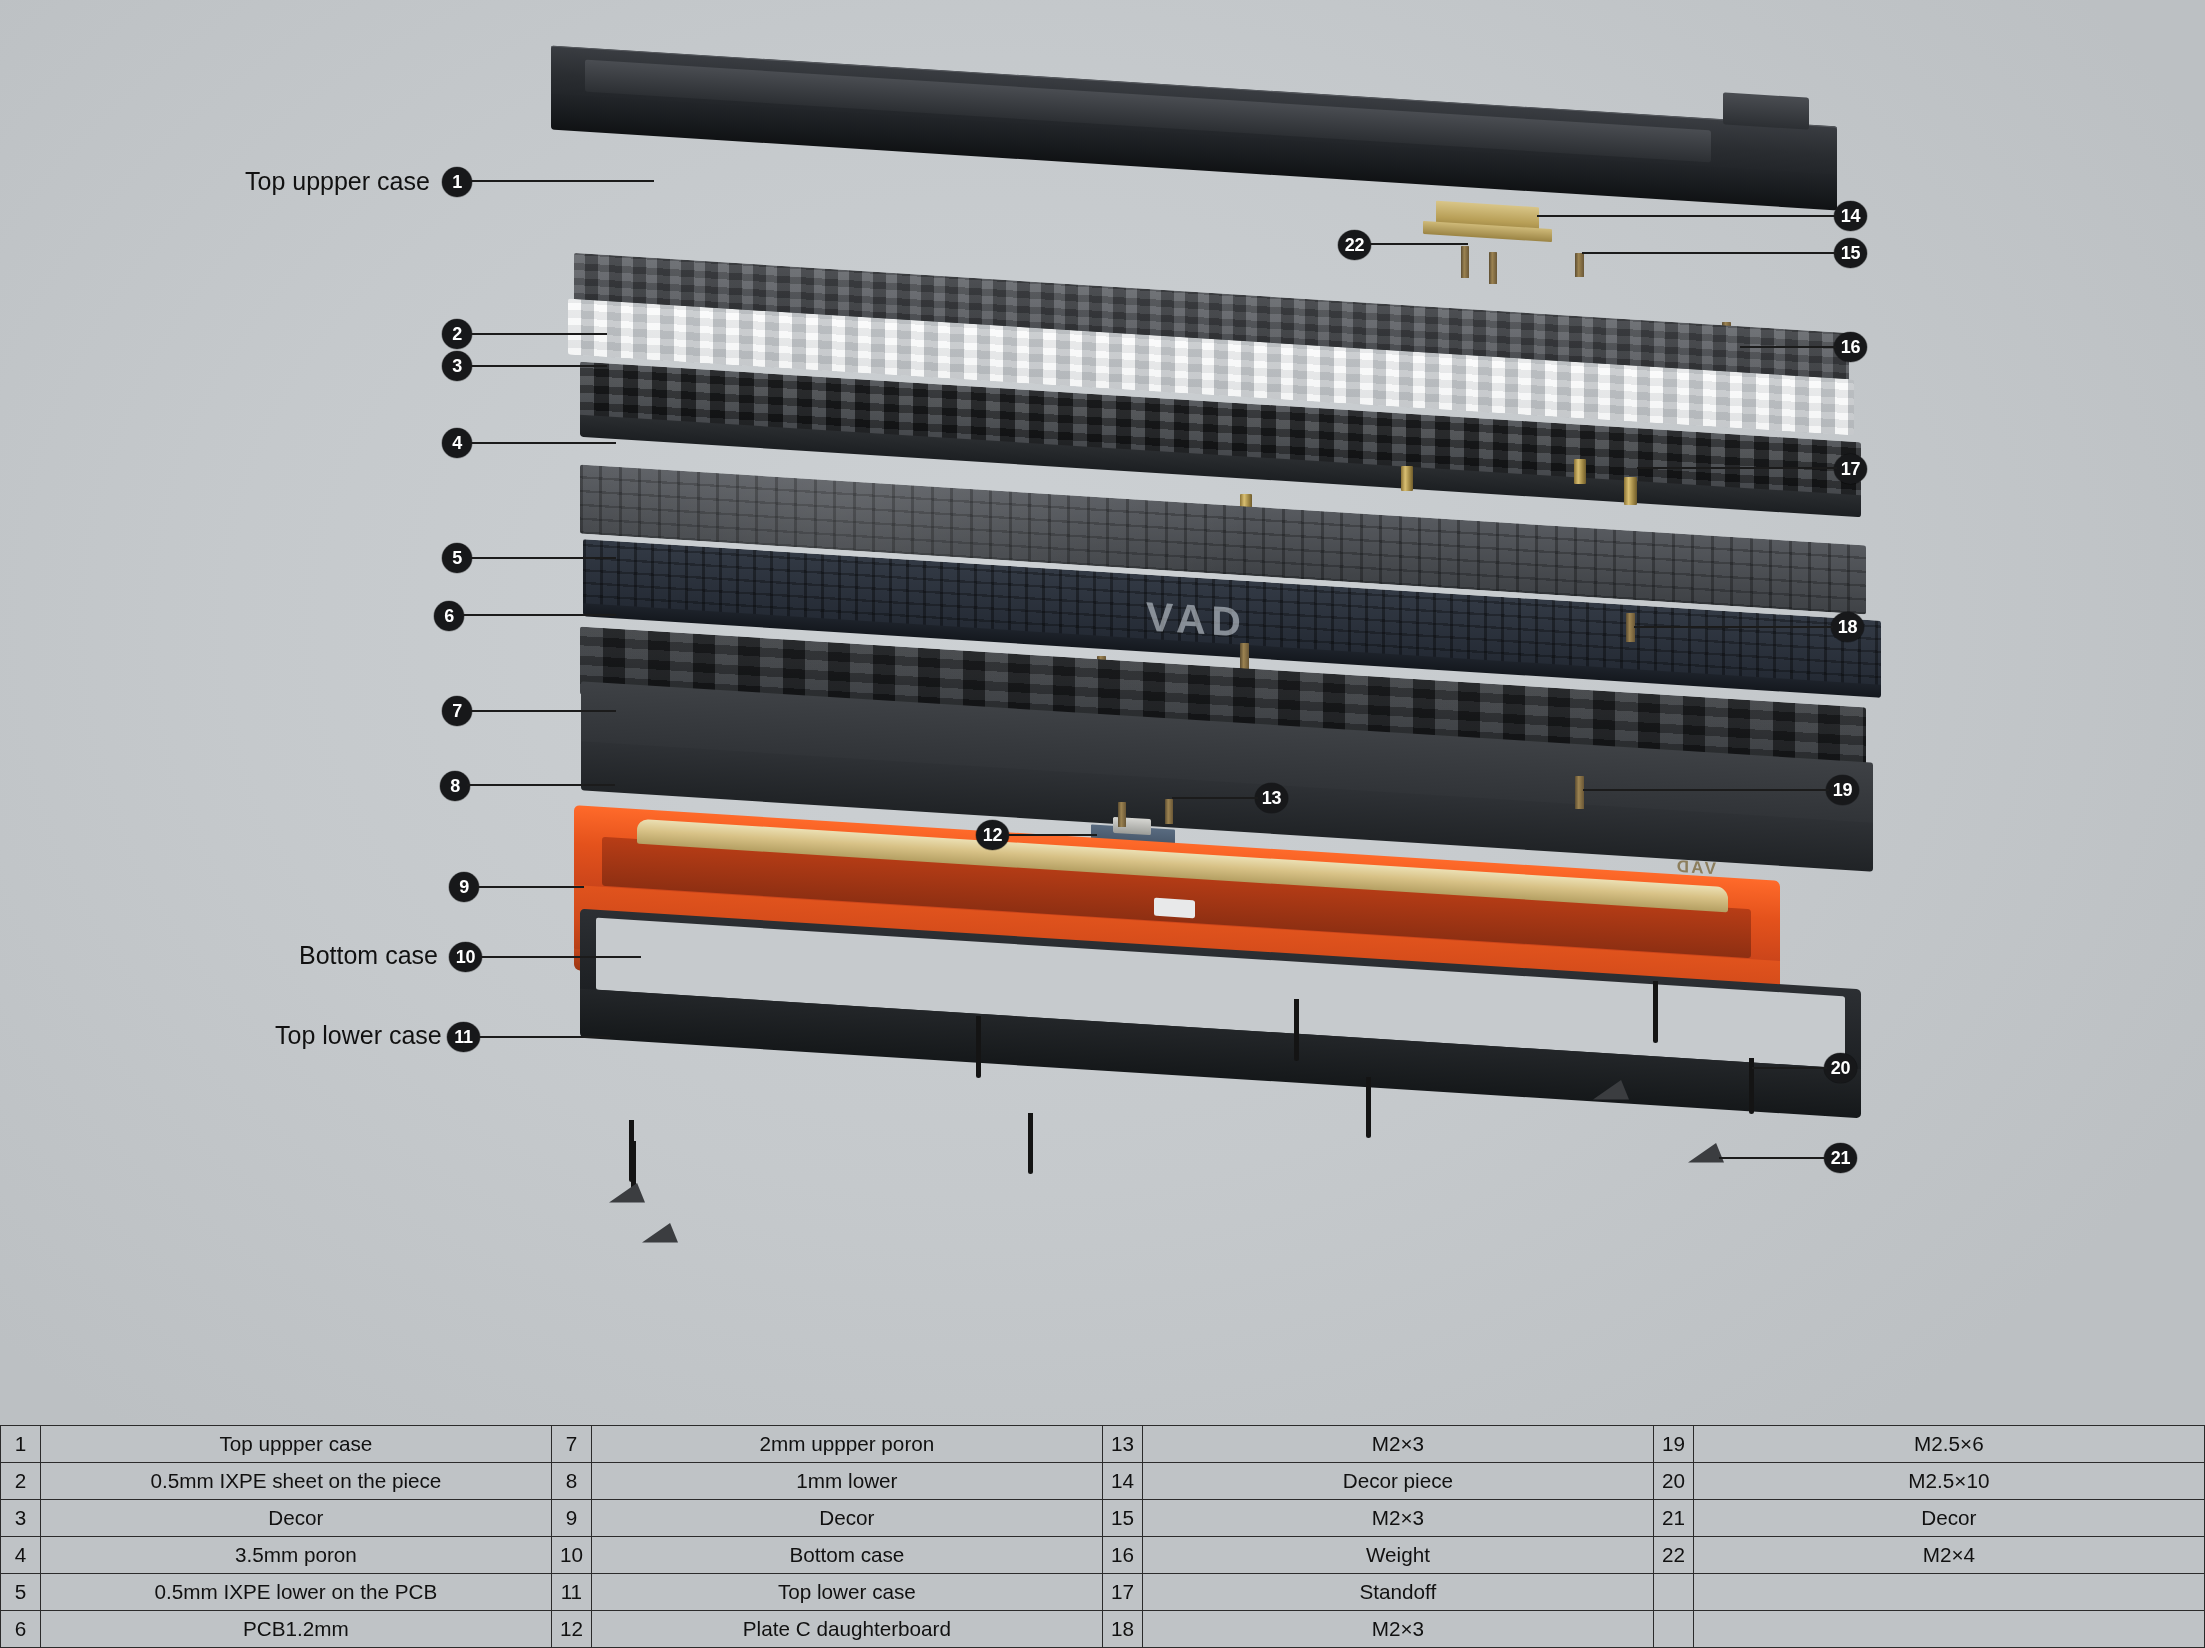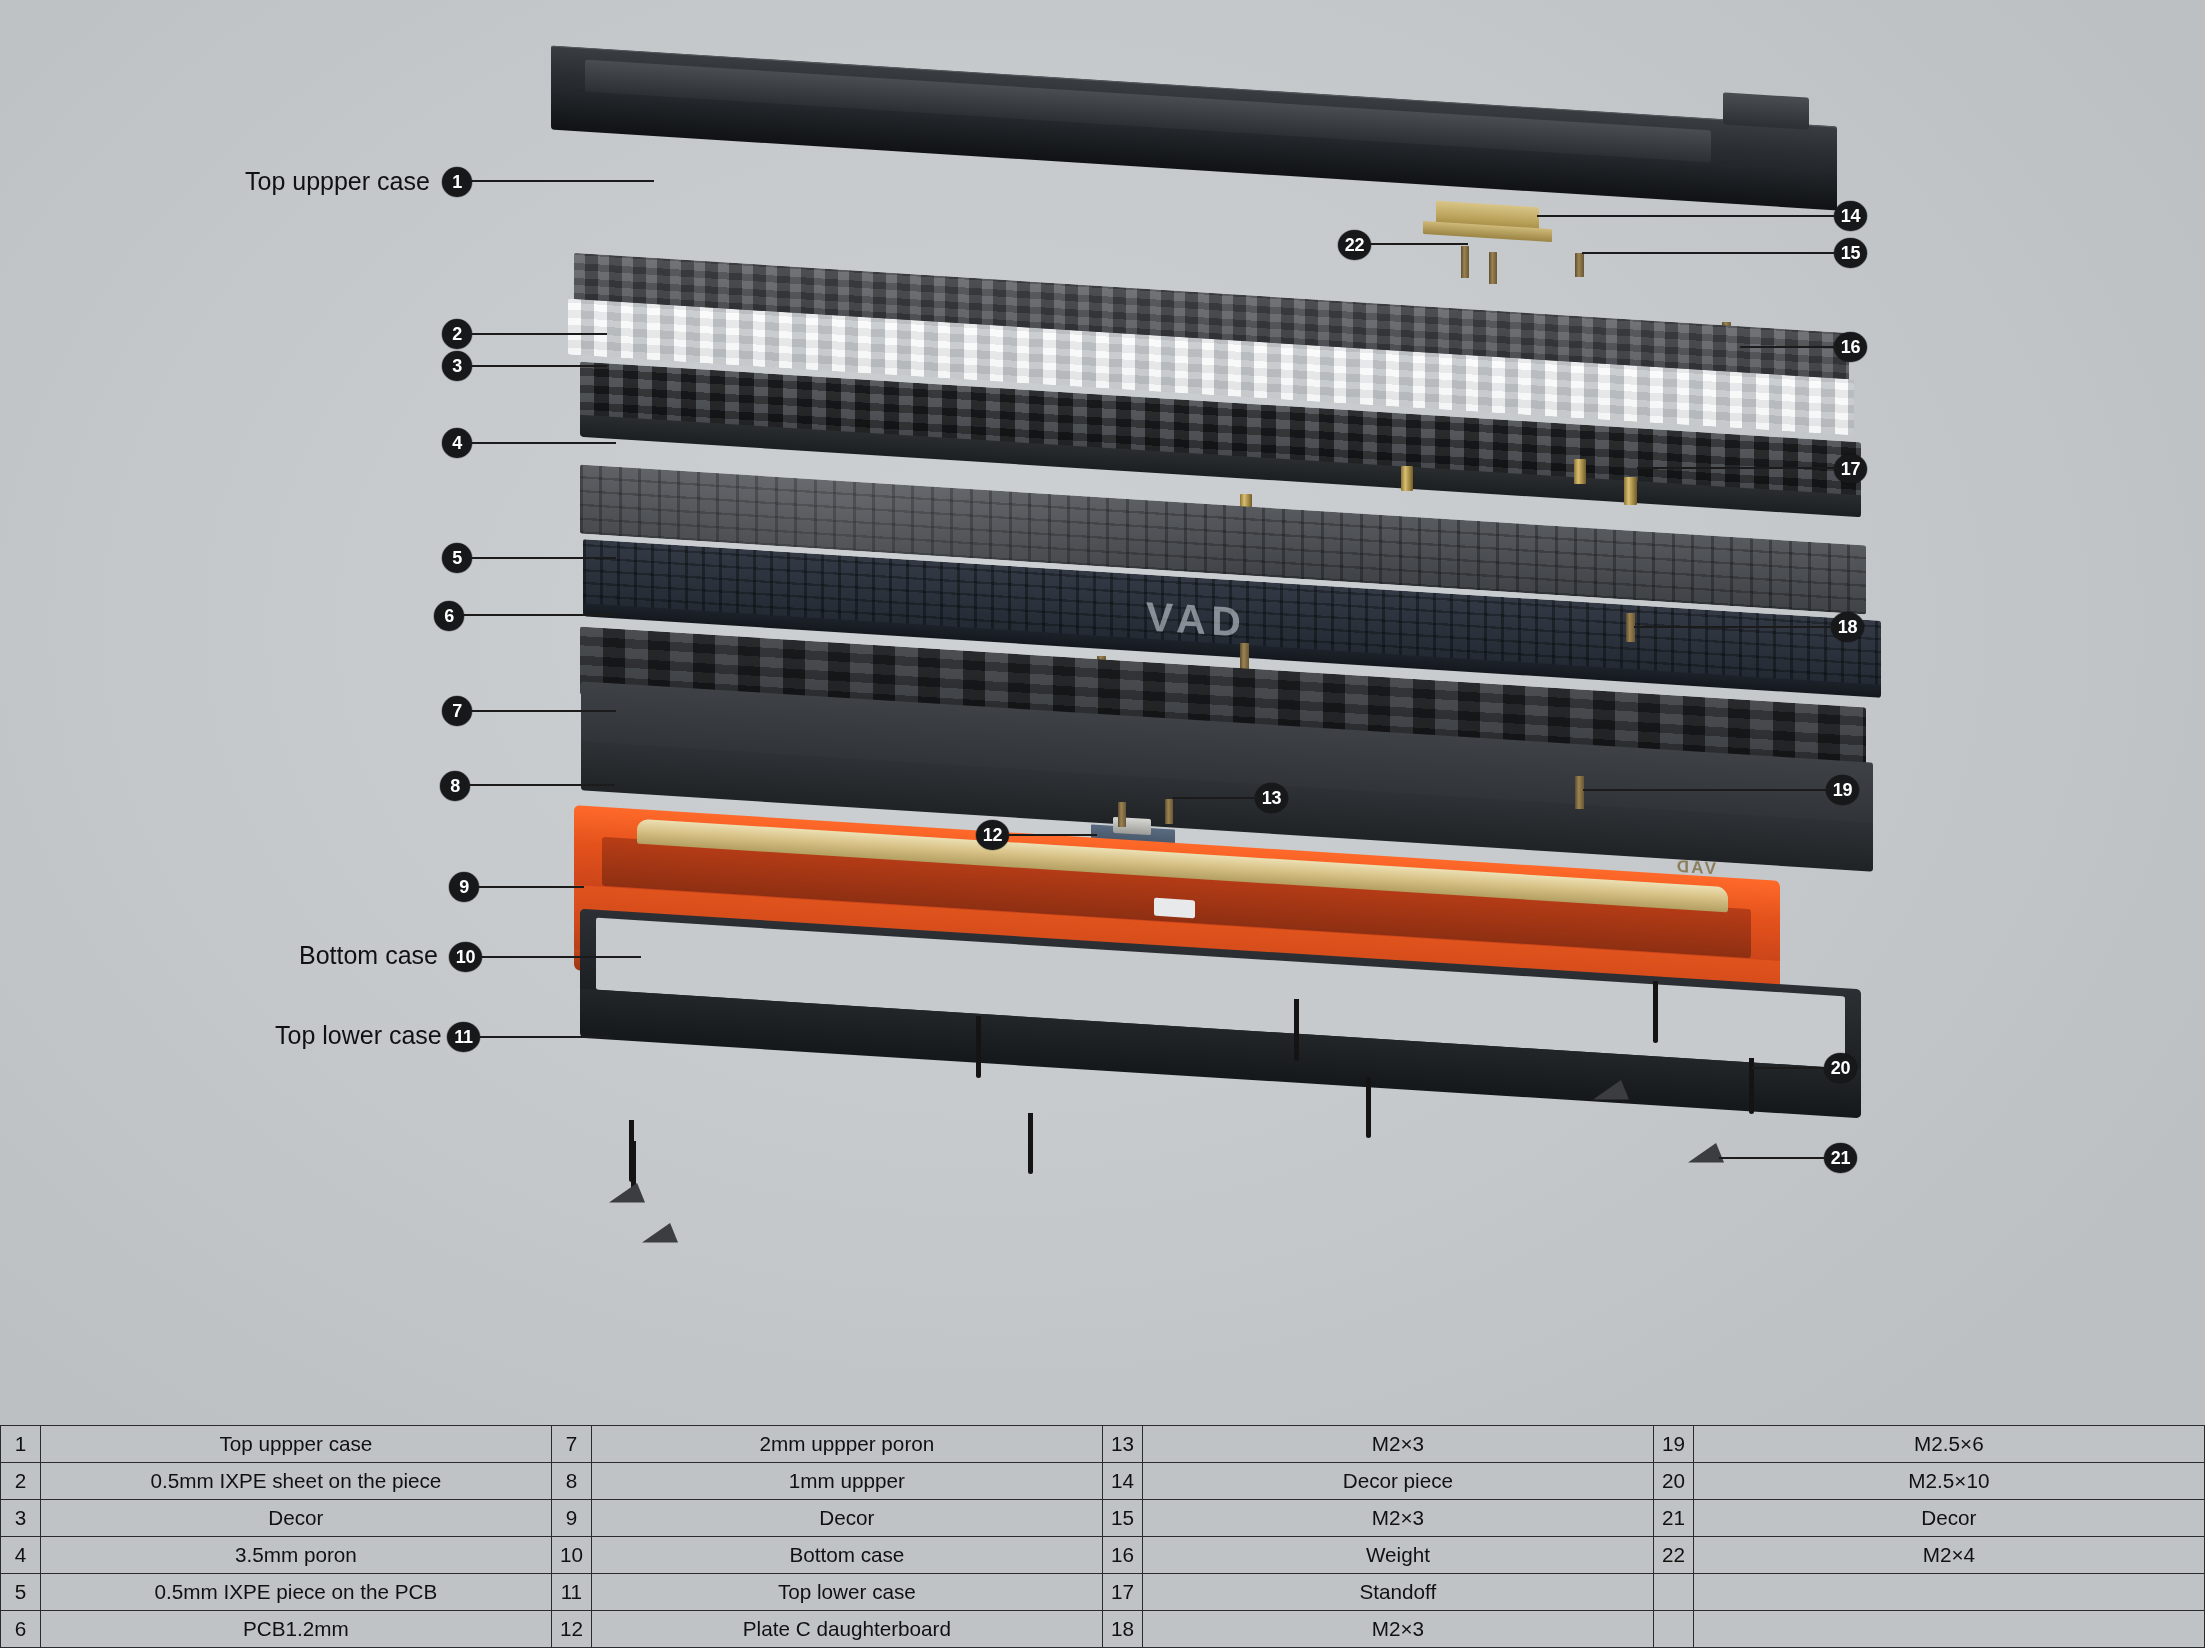--- a/index.html
+++ b/index.html
@@ -344,21 +344,21 @@
           <td class="lbl">2mm uppper poron</td>
           <td class="num">13</td>
           <td class="lbl">M2×3</td>
           <td class="num">19</td>
           <td class="lbl">M2.5×6</td>
         </tr>
         <tr>
           <td class="num">2</td>
           <td class="lbl">0.5mm IXPE sheet on the piece</td>
           <td class="num">8</td>
-          <td class="lbl">1mm uppper</td>
+          <td class="lbl">1mm lower</td>
           <td class="num">14</td>
           <td class="lbl">Decor piece</td>
           <td class="num">20</td>
           <td class="lbl">M2.5×10</td>
         </tr>
         <tr>
           <td class="num">3</td>
           <td class="lbl">Decor</td>
           <td class="num">9</td>
           <td class="lbl">Decor</td>
@@ -372,21 +372,21 @@
           <td class="lbl">3.5mm poron</td>
           <td class="num">10</td>
           <td class="lbl">Bottom case</td>
           <td class="num">16</td>
           <td class="lbl">Weight</td>
           <td class="num">22</td>
           <td class="lbl">M2×4</td>
         </tr>
         <tr>
           <td class="num">5</td>
-          <td class="lbl">0.5mm IXPE piece on the PCB</td>
+          <td class="lbl">0.5mm IXPE lower on the PCB</td>
           <td class="num">11</td>
           <td class="lbl">Top lower case</td>
           <td class="num">17</td>
           <td class="lbl">Standoff</td>
           <td class="num empty"></td>
           <td class="lbl empty"></td>
         </tr>
         <tr>
           <td class="num">6</td>
           <td class="lbl">PCB1.2mm</td>

